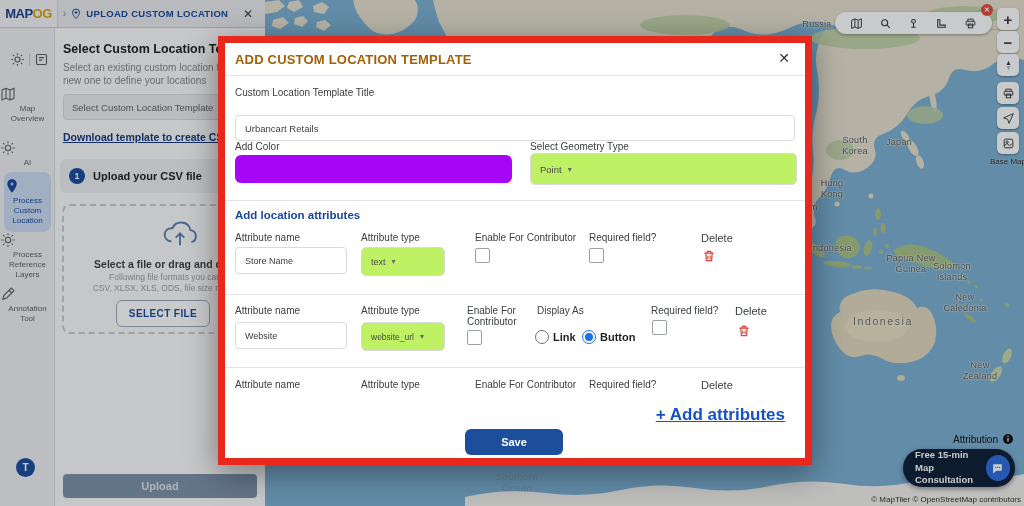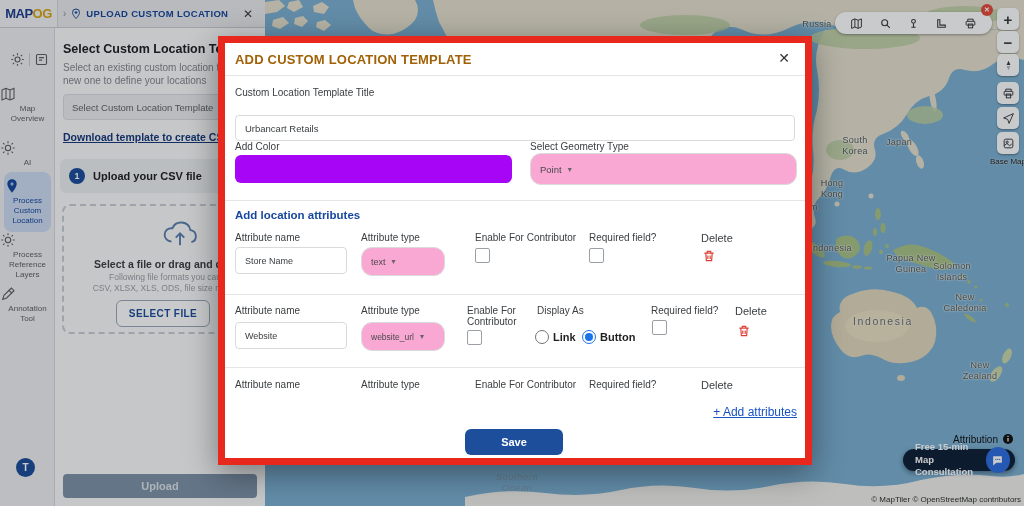--- a/index.html
+++ b/index.html
@@ -26,21 +26,21 @@
     background:#e64a3c;color:#fff;font-size:7px;line-height:12px;text-align:center;z-index:2;font-weight:bold}
   .mbtn{position:absolute;left:997px;width:22px;height:22px;background:#fff;border-radius:5px;
     box-shadow:0 1px 2px rgba(0,0,0,.35);display:flex;align-items:center;justify-content:center;
     z-index:1;color:#3a3a3a;font-size:15px;font-weight:bold}
   .mbtn svg{width:13px;height:13px}
   .basemap-label{position:absolute;left:985px;top:157px;width:46px;text-align:center;font-size:8px;
     color:#1c1c1c;text-shadow:0 0 2px #dfe7ec;z-index:1}
   .attribution{position:absolute;right:10px;top:433px;display:flex;align-items:center;gap:4px;
     font-size:10px;color:#101010;z-index:1}
   .attribution svg{width:12px;height:12px}
-  .chat{position:absolute;left:903px;top:449px;width:112px;height:22px;border-radius:20px;
+  .chat{position:absolute;left:903px;top:449px;width:112px;height:38px;border-radius:20px;
     background:#0f1f38;z-index:1;display:flex;align-items:center;box-shadow:0 2px 5px rgba(0,0,0,.4)}
   .chat .lines{padding-left:12px;font-size:9.5px;font-weight:bold;color:#fff;line-height:1.3}
   .chat .bub{margin-left:auto;margin-right:5px;width:26px;height:26px;border-radius:50%;
     background:#2e6ee0;display:flex;align-items:center;justify-content:center}
   .chat .bub svg{width:13px;height:13px}
 
   
   .appbar{position:absolute;left:0;top:0;width:265px;height:28px;background:#e9ebee;
     border-bottom:1px solid #c9cdd3;z-index:2;display:flex;align-items:center;box-sizing:border-box}
   .logo{width:57px;height:100%;background:#f3f4f6;display:flex;align-items:center;justify-content:center;
@@ -97,32 +97,32 @@
   
   .frame{position:absolute;left:218px;top:36px;width:594px;height:429px;border:7px solid #e8271d;
     background:#fff;box-sizing:border-box;z-index:4;box-shadow:0 8px 30px rgba(0,0,0,.4)}
   .minner{position:relative;width:580px;height:415px;font-size:10px;color:#3c4043}
   .mtitle{position:absolute;left:10px;top:9px;font-size:13px;font-weight:bold;color:#a16207;letter-spacing:.2px}
   .mclose{position:absolute;right:15px;top:7px;font-size:14px;color:#333}
   .mhr{position:absolute;left:0;right:0;height:0;border-top:1px solid #e5e5e5}
   .flabel{position:absolute;font-size:10px;color:#3c4043;white-space:nowrap}
   .minput{position:absolute;border:1px solid #dadada;border-radius:4px;font-size:9.5px;color:#3c4043;
     padding:0 0 0 9px;box-sizing:border-box;font-family:inherit;background:#fff;outline:none}
-  .mselect{position:absolute;border:1px solid #dadada;border-radius:11px;background:#f9a8d4;
+  .mselect{position:absolute;border:1px solid #dadada;border-radius:5px;background:#bef264;
     display:flex;align-items:center;padding-left:9px;box-sizing:border-box;font-size:9.5px;color:#4a4a4a}
   .mselect .car{margin-left:6px;font-size:8px;color:#666}
   .swatch{position:absolute;left:10px;top:112px;width:277px;height:28px;border-radius:6px}
   .mheading{position:absolute;left:10px;top:166px;font-size:11.5px;font-weight:bold;color:#17479e}
   .cb{position:absolute;width:13px;height:13px;border:1.5px solid #9aa0a6;border-radius:2px;background:#fff}
   .rd{position:absolute;width:12px;height:12px;border:1.5px solid #6f7378;border-radius:50%;background:#fff}
   .rd.sel{border-color:#1a73e8}
   .rd.sel::after{content:"";position:absolute;inset:2px;border-radius:50%;background:#1a73e8}
   .rdlabel{position:absolute;font-size:11px;font-weight:bold;color:#1f1f1f}
   .trash{position:absolute;width:14px;height:14px;color:#dd3f38}
-  .addlink{position:absolute;right:8px;top:362px;font-size:12px;font-weight:normal;color:#1652c4;text-decoration:underline}
+  .addlink{position:absolute;right:20px;top:362px;font-size:17px;font-weight:bold;color:#1652c4;text-decoration:underline}
   .savebtn{position:absolute;left:240px;top:386px;width:98px;height:26px;background:#1d4e9b;border-radius:6px;
     color:#fff;font-size:11px;font-weight:bold;display:flex;align-items:center;justify-content:center}
 </style>
 </head>
 <body>
 
 <div class="stage">
 
   <div class="map">
     <svg width="759" height="506" viewBox="0 0 759 506">

